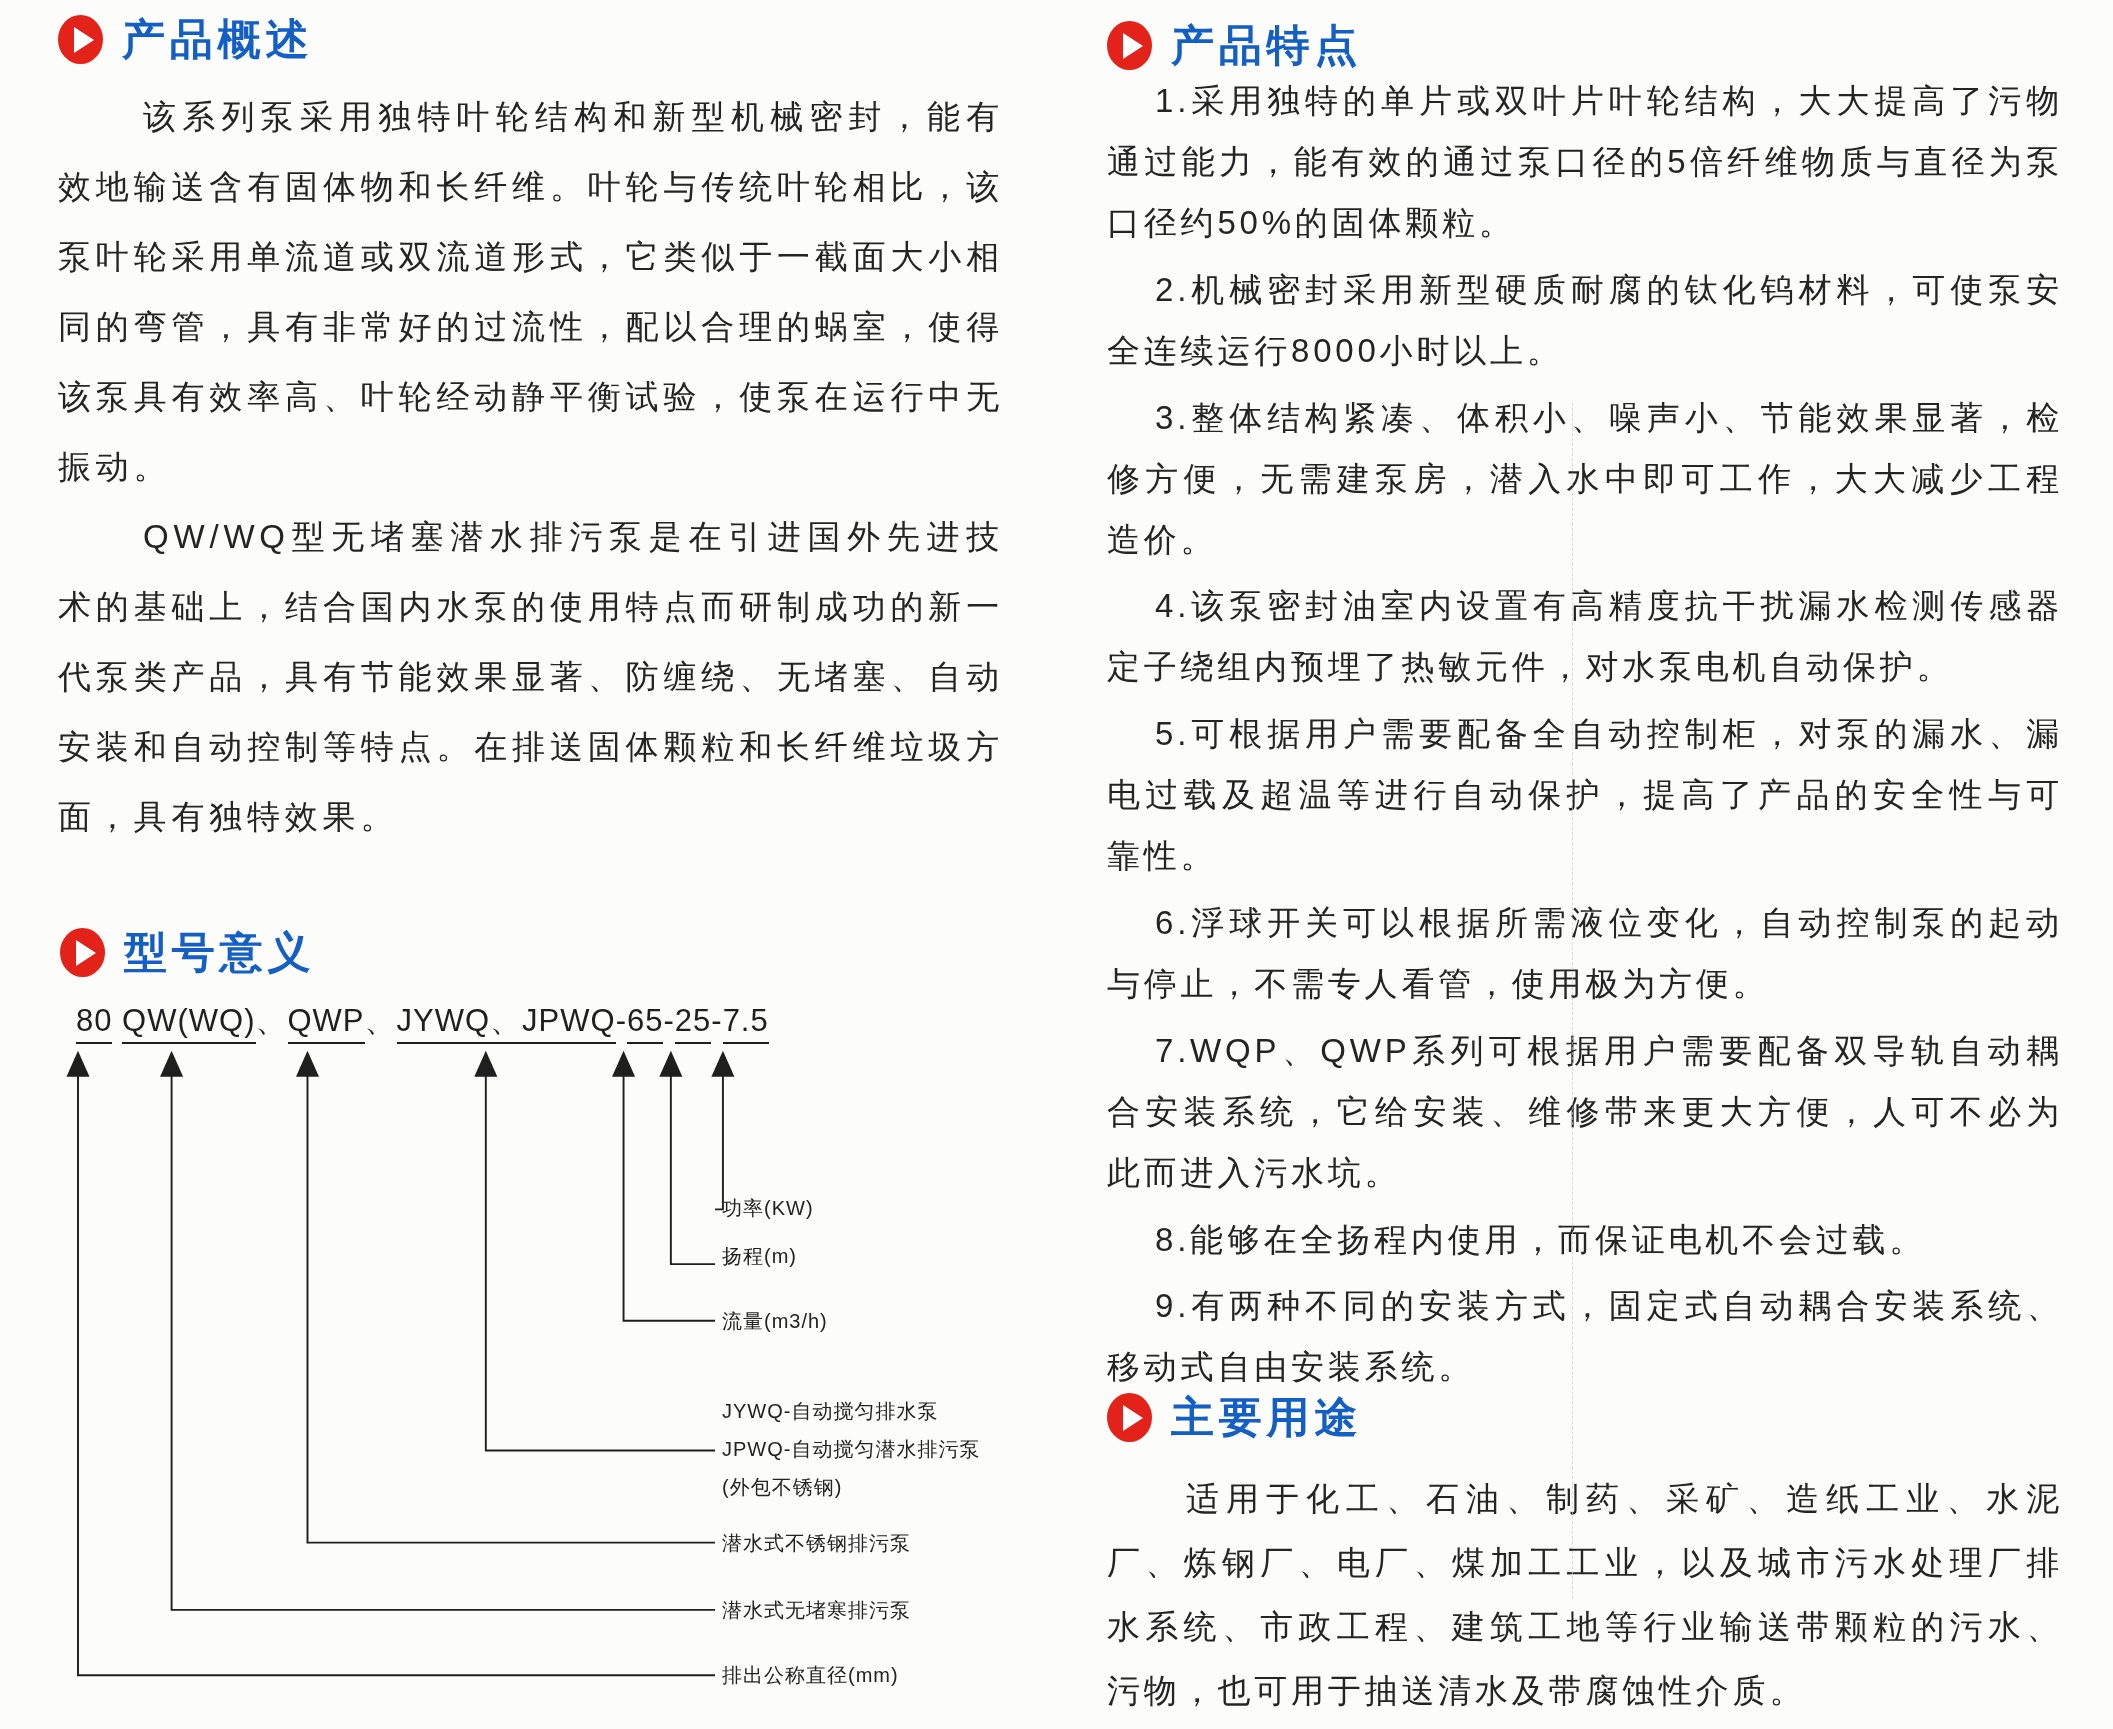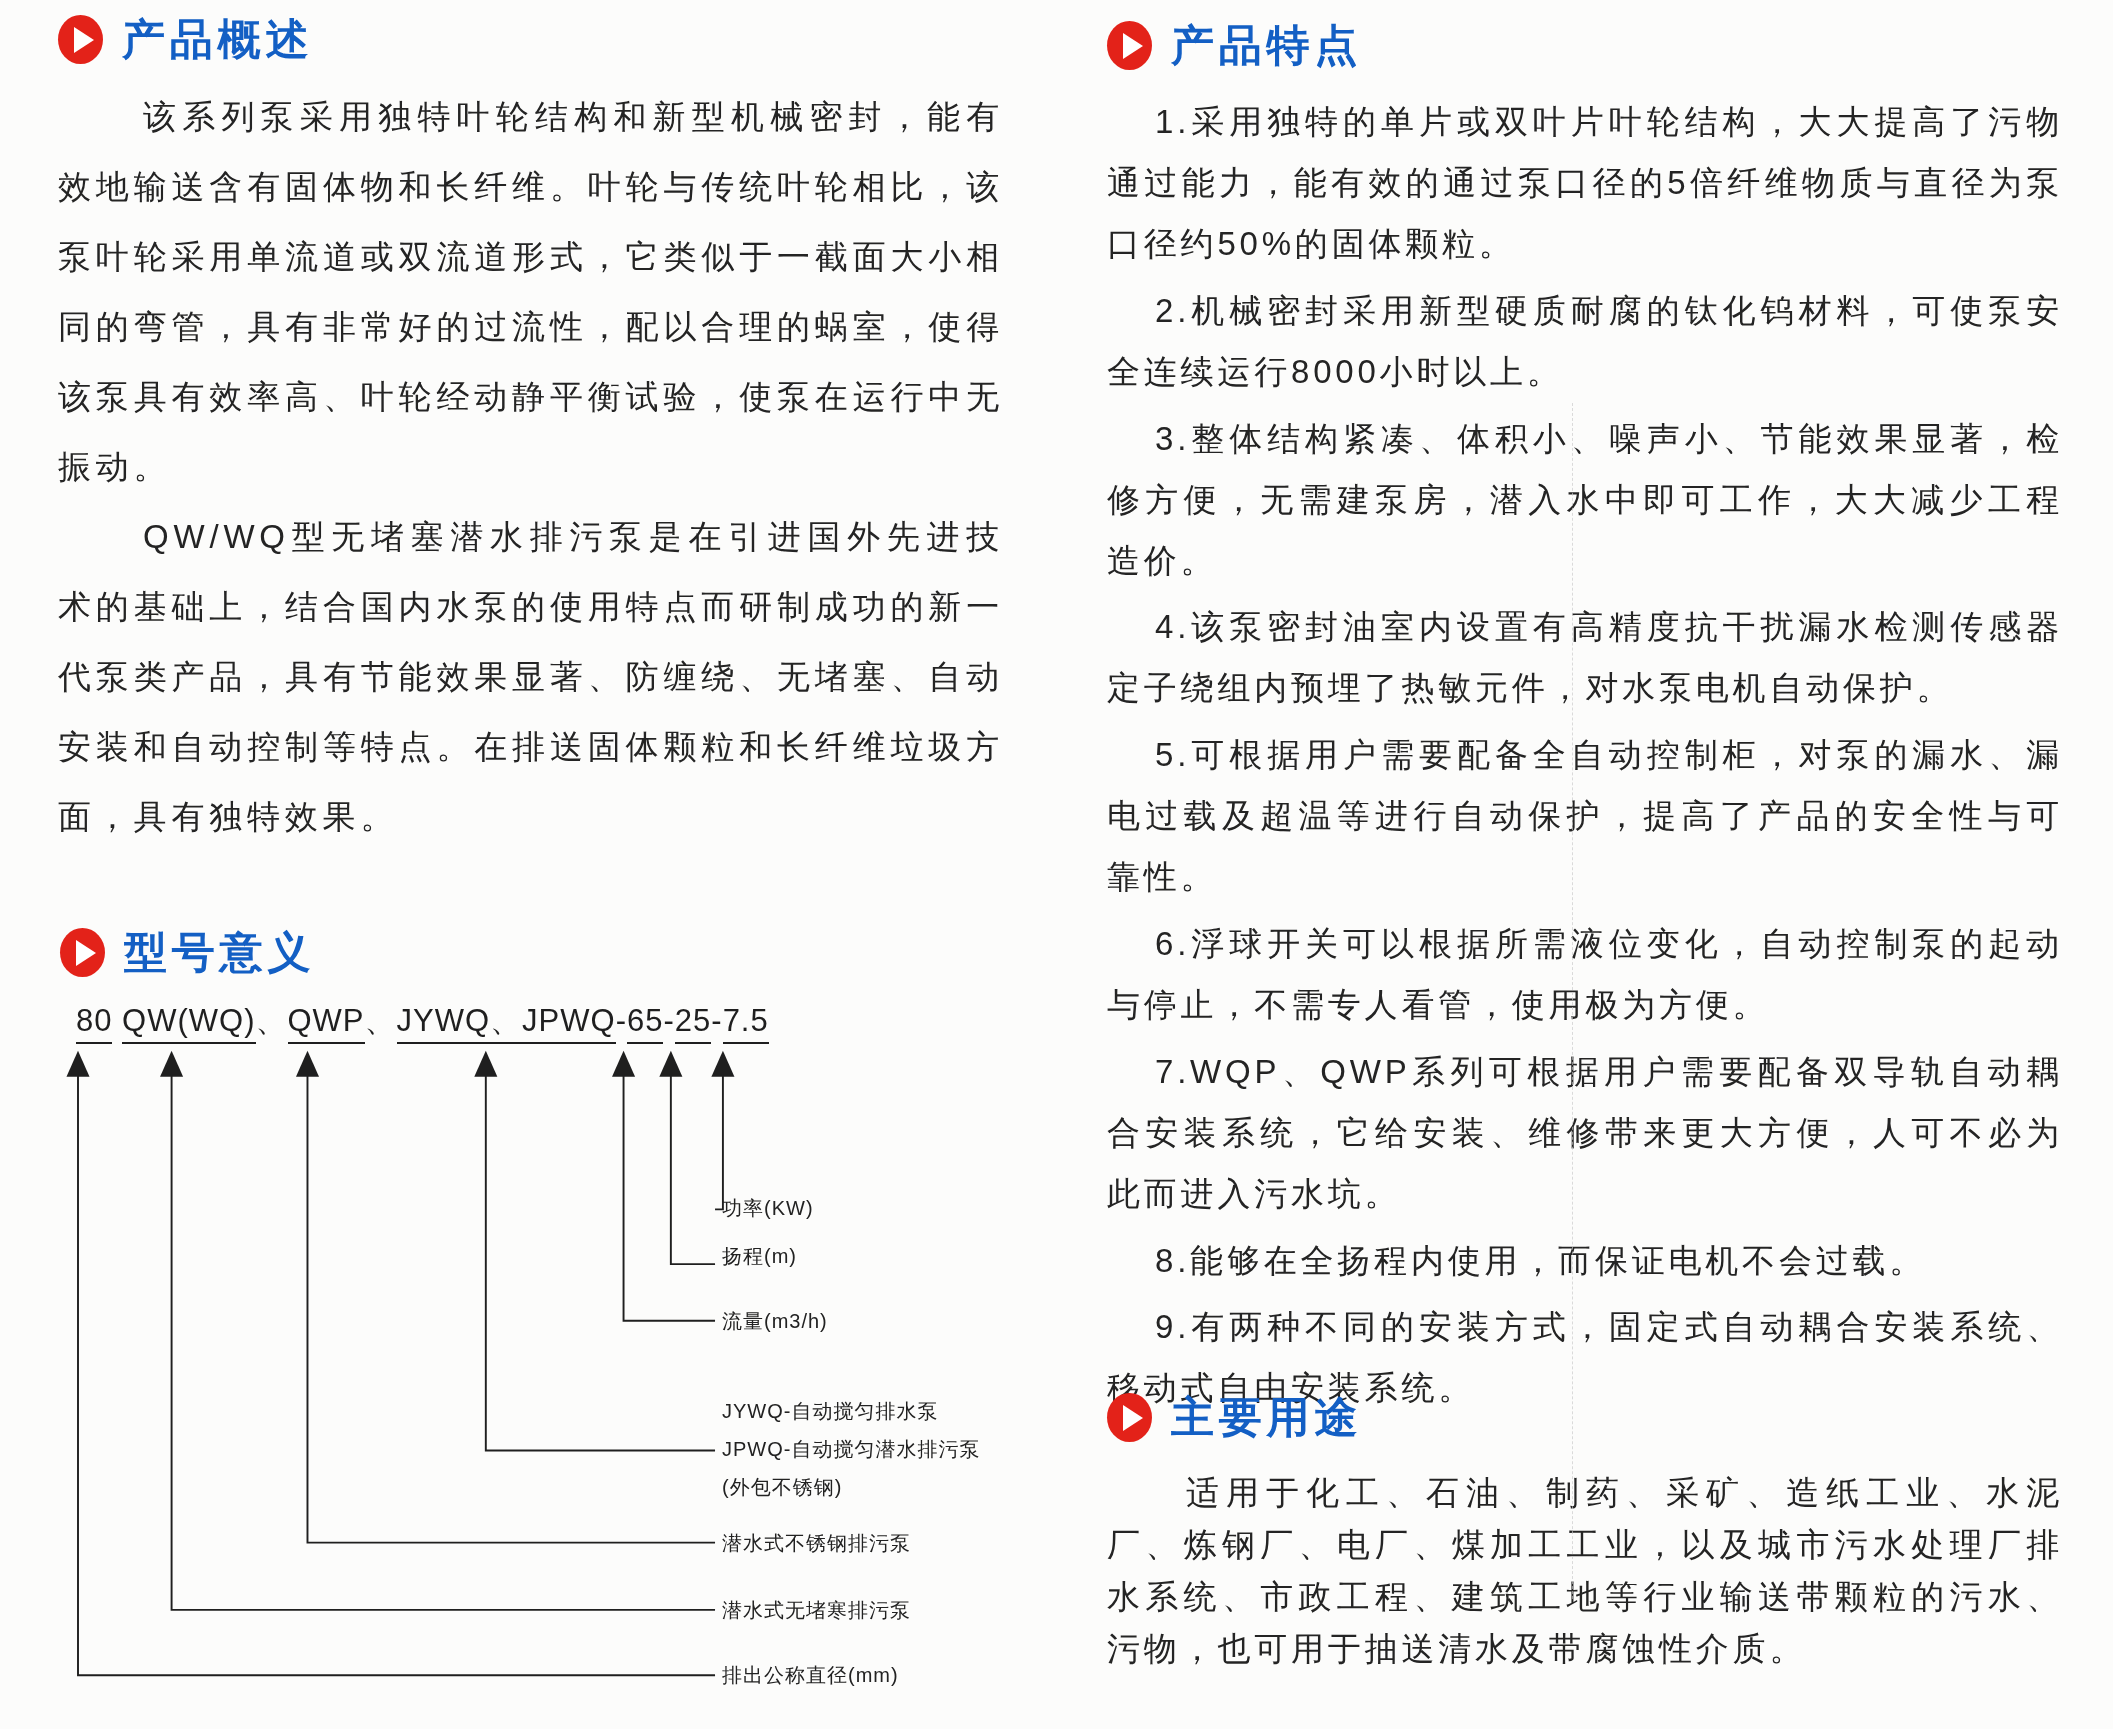--- a/index.html
+++ b/index.html
@@ -53,30 +53,30 @@
   .model-label{
     position:absolute;left:722px;
     font-size:20px;line-height:38px;letter-spacing:1px;color:#222;
     white-space:nowrap;z-index:2;
   }
 
   #diagram-svg{position:absolute;left:0;top:0;z-index:1;}
 
   
   .col-right{position:absolute;left:1107px;top:21px;width:956px;}
-  .col-right .heading{margin-bottom:21px;}
+  .col-right .heading{}
   p.feat{
     margin:0 0 5.8px 0;font-size:33px;line-height:61px;letter-spacing:3.8px;
     text-align:justify;text-justify:inter-character;
     text-indent:48px;
   }
   .usage{position:absolute;left:1107px;top:1353px;width:956px;}
   .usage .heading{margin-bottom:25px;margin-top:40px;}
   p.use-p{
-    margin:0;font-size:33px;line-height:52px;letter-spacing:3.8px;
+    margin:0;font-size:33px;line-height:64px;letter-spacing:3.8px;
     text-align:justify;text-justify:inter-character;
     text-indent:79px;
   }
 
   
   .fold-line{
     position:absolute;left:1572px;top:403px;height:1196px;width:0;
     border-left:1.9px dashed #c9c9c9;opacity:.65;z-index:0;
   }
 </style>

